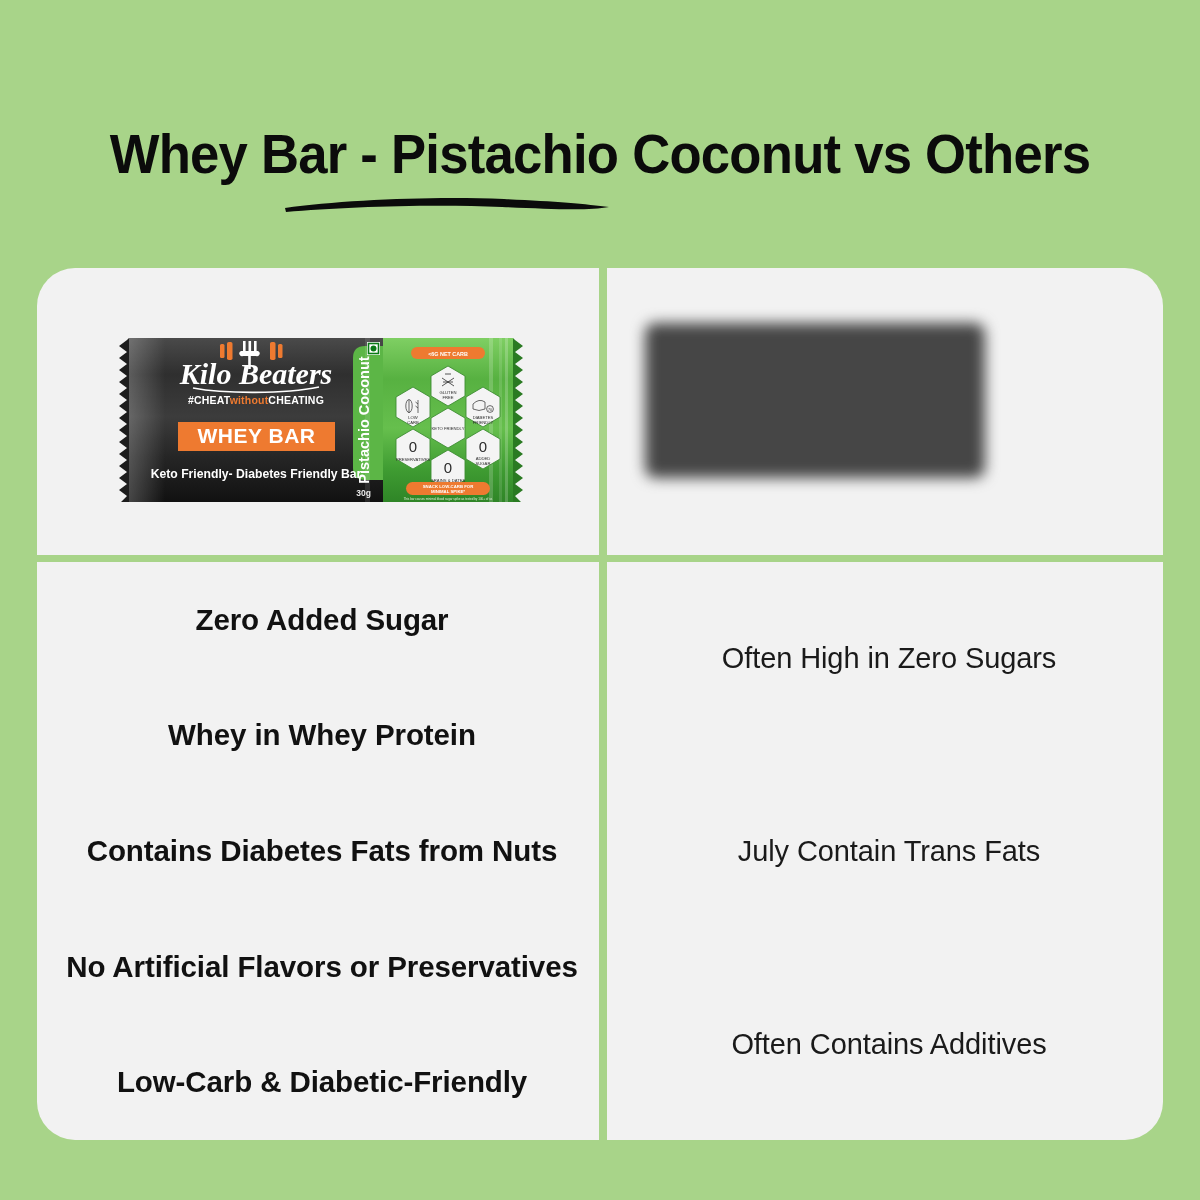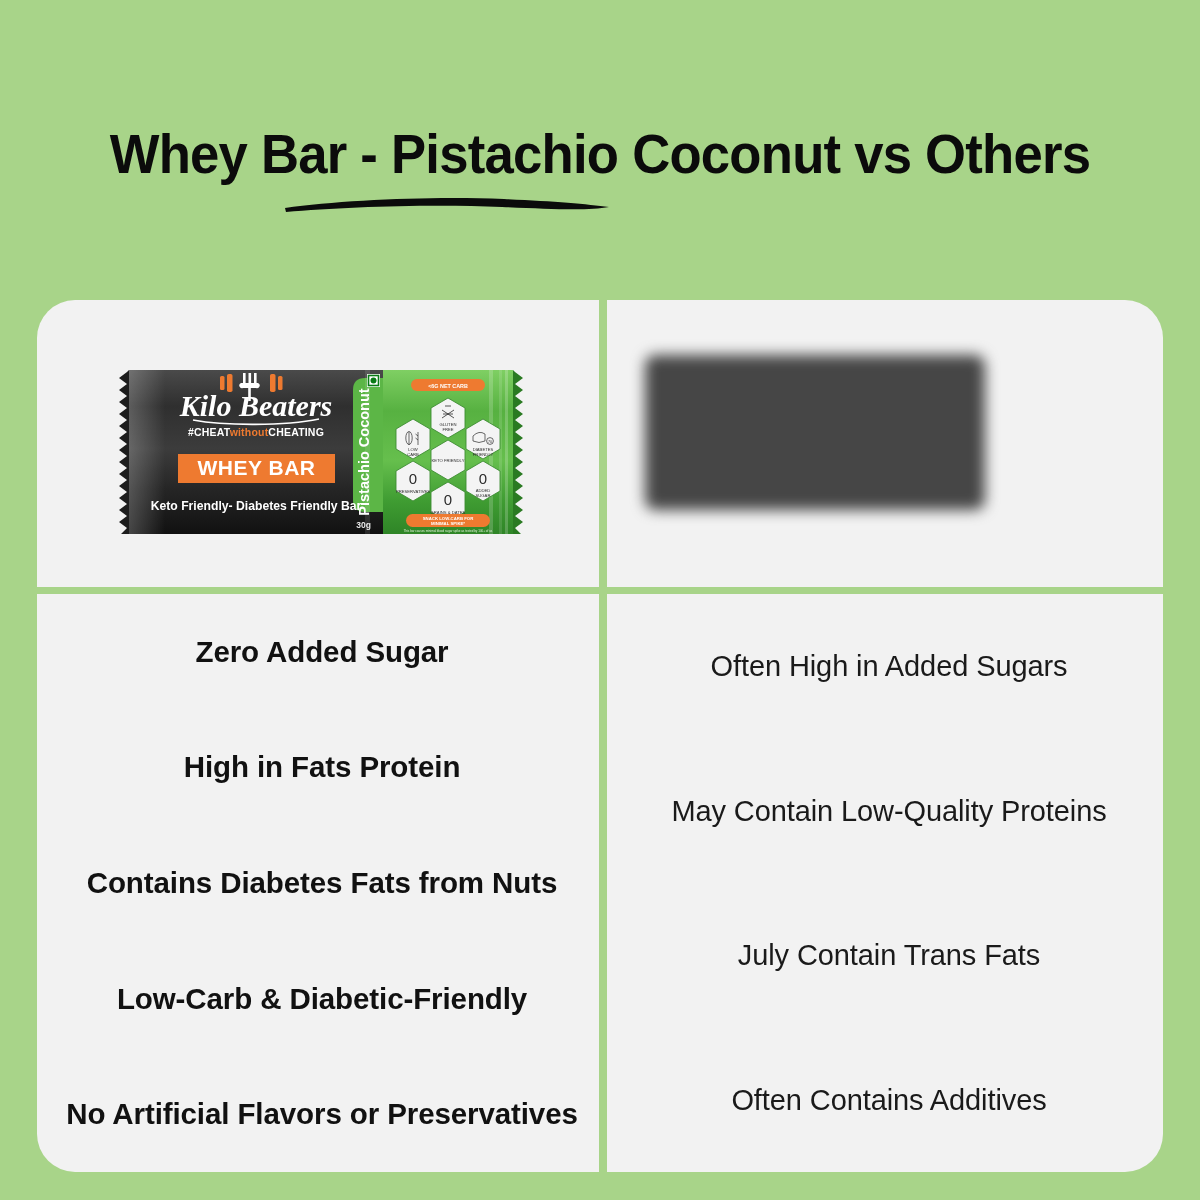--- a/index.html
+++ b/index.html
@@ -32,21 +32,20 @@
     position:absolute;left:282px;top:192px;width:330px;height:26px;
   }
 
   
   #compare-card{
     position:absolute;left:37px;top:268px;
     width:1126px;height:872px;
     background:#f2f2f2;
     border-radius:38px;
     overflow:hidden;
-    margin-top:32px;
   }
   
   #divider-vertical{
     position:absolute;left:562px;top:0;width:8px;height:872px;
     background:#a8d489;
   }
   #divider-horizontal{
     position:absolute;left:0;top:287px;width:1126px;height:7px;
     background:#a8d489;
   }
@@ -256,36 +255,35 @@
             <text x="333" y="157.6" text-anchor="middle" fill="#ffffff" font-family="Liberation Sans, sans-serif" font-size="4.3" font-weight="bold">SNACK LOW-CARB FOR</text>
             <text x="333" y="162.6" text-anchor="middle" fill="#ffffff" font-family="Liberation Sans, sans-serif" font-size="4.3" font-weight="bold">MINIMAL SPIKE*</text>
           </g>
           <text x="333" y="170" text-anchor="middle" fill="#dff0d6" font-family="Liberation Sans, sans-serif" font-size="3">This bar causes minimal blood sugar spike as tested by 100+ of us</text>
         </svg>
       </div>
     </div>
 
     <div class="list-zone">
       <div class="feature left-item">Zero Added Sugar</div>
-      <div class="feature left-item">High in Fats Protein</div>
+      <div class="feature left-item">Whey in Whey Protein</div>
       <div class="feature left-item">Contains Diabetes Fats from Nuts</div>
+      <div class="feature left-item">No Artificial Flavors or Preservatives</div>
       <div class="feature left-item">Low-Carb &amp; Diabetic-Friendly</div>
-      <div class="feature left-item">No Artificial Flavors or Preservatives</div>
     </div>
   </div>
 
   <div class="col" id="col-right">
 
     <div class="img-zone">
       <div id="competitor-bar">
         <div class="blurbar"></div>
       </div>
     </div>
 
     <div class="list-zone">
-      <div class="feature right-item">Often High in Added Sugars</div>
-      <div class="feature right-item">May Contain Low-Quality Proteins</div>
+      <div class="feature right-item">Often High in Zero Sugars</div>
       <div class="feature right-item">July Contain Trans Fats</div>
       <div class="feature right-item">Often Contains Additives</div>
     </div>
   </div>
 
 </div>
 
 </body></html>

